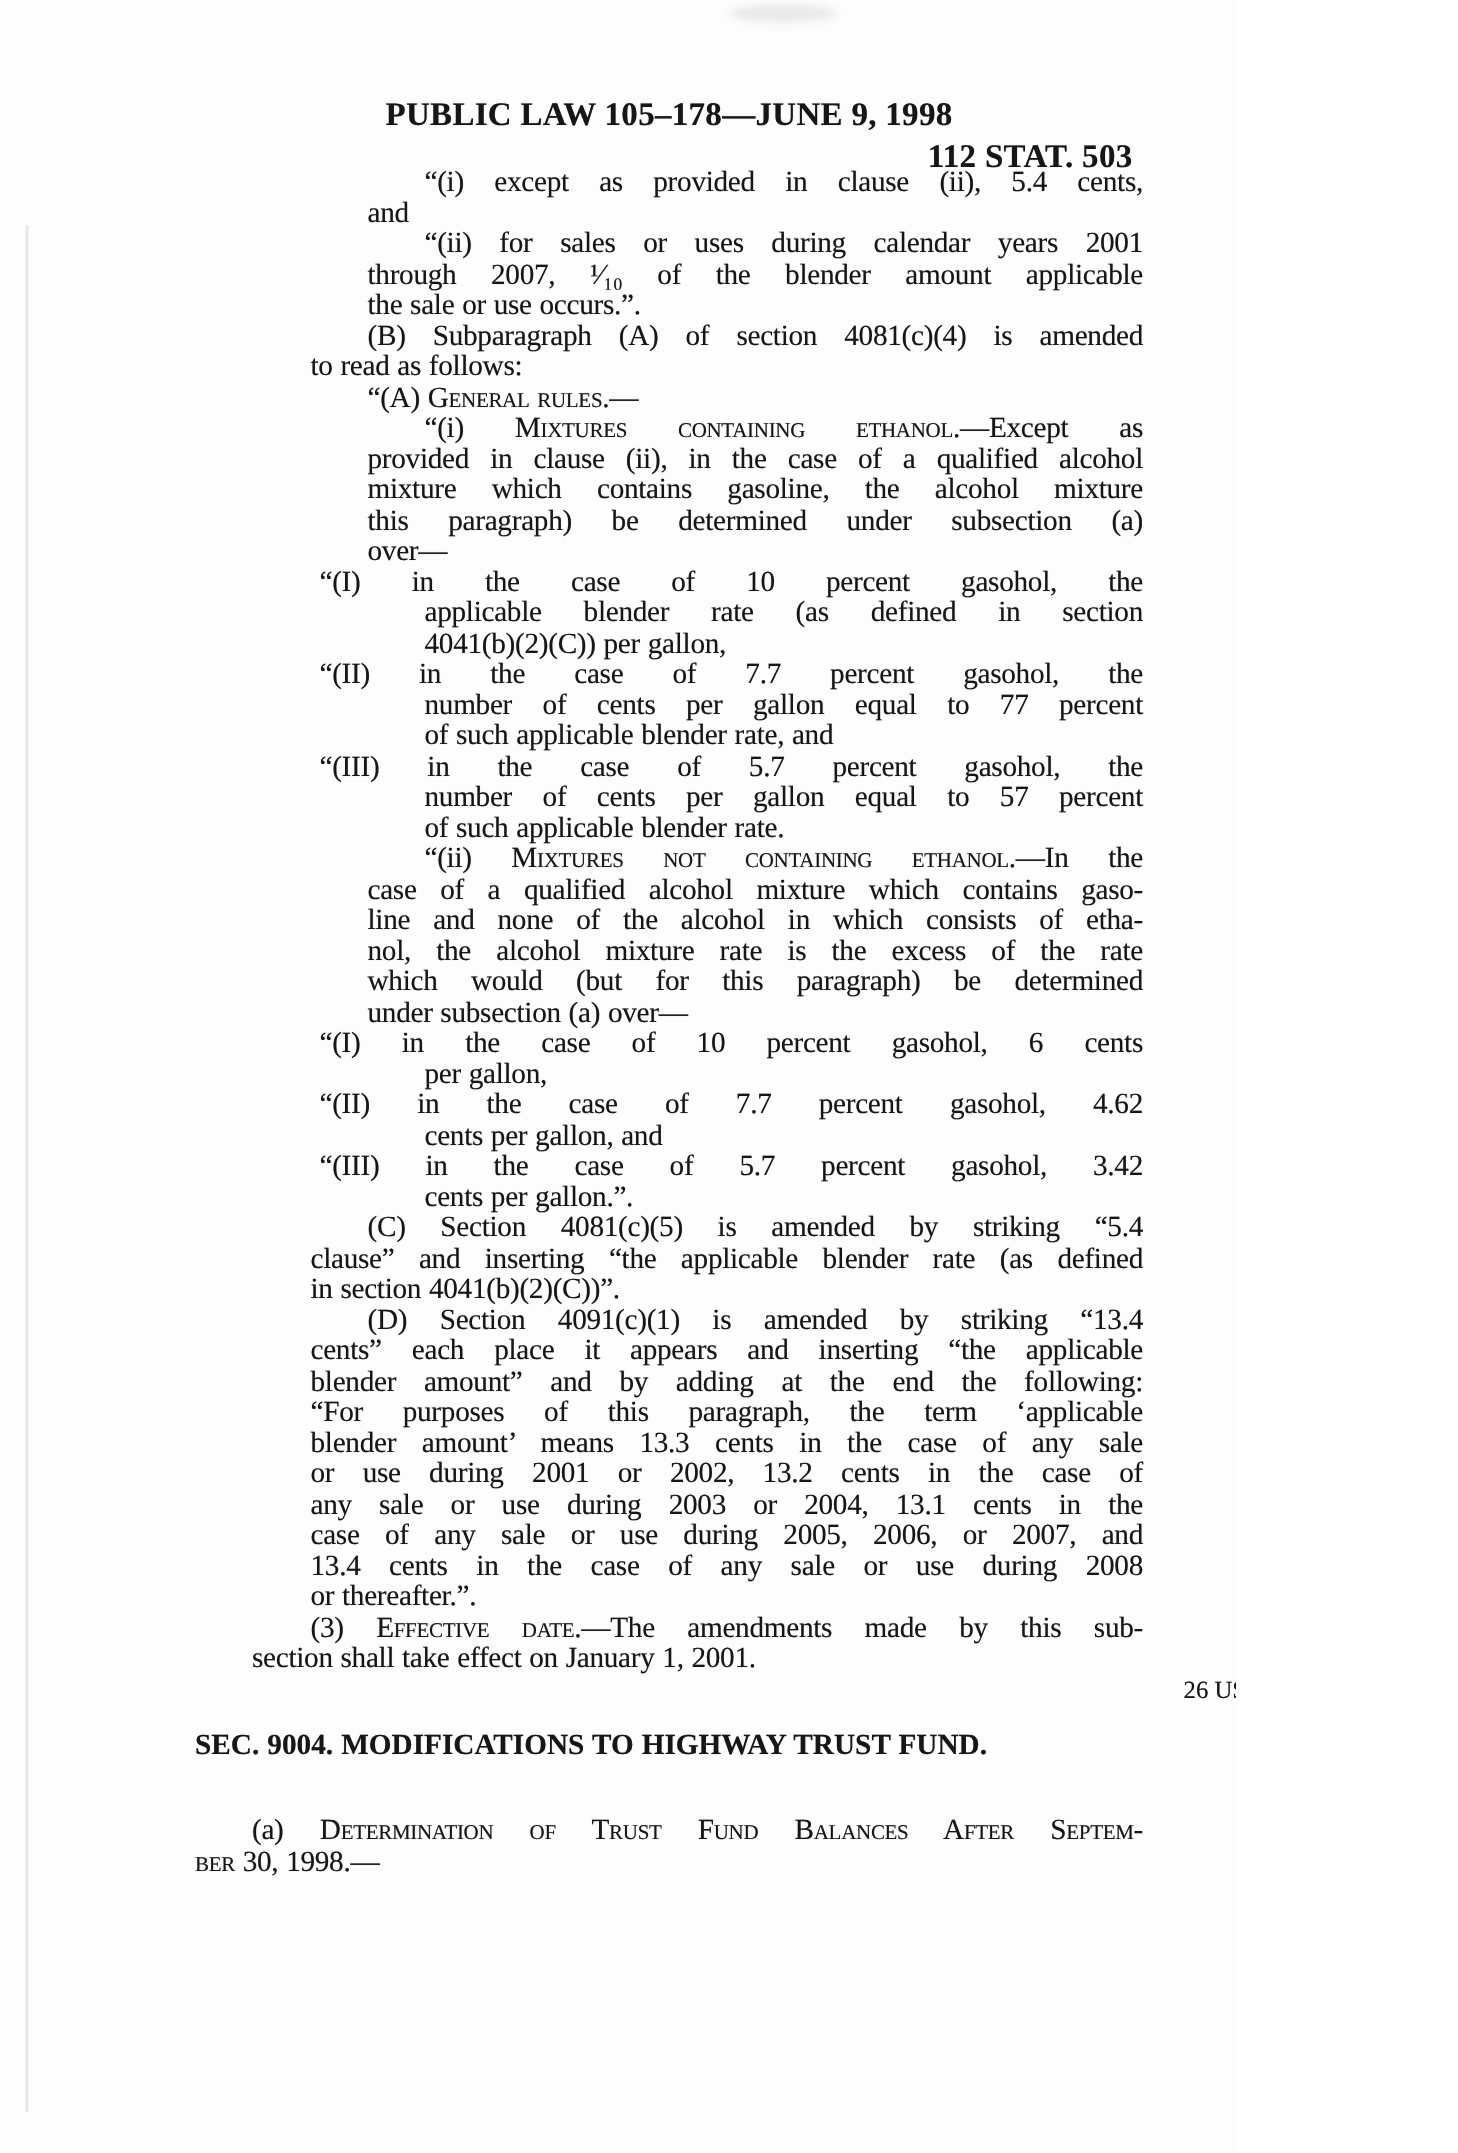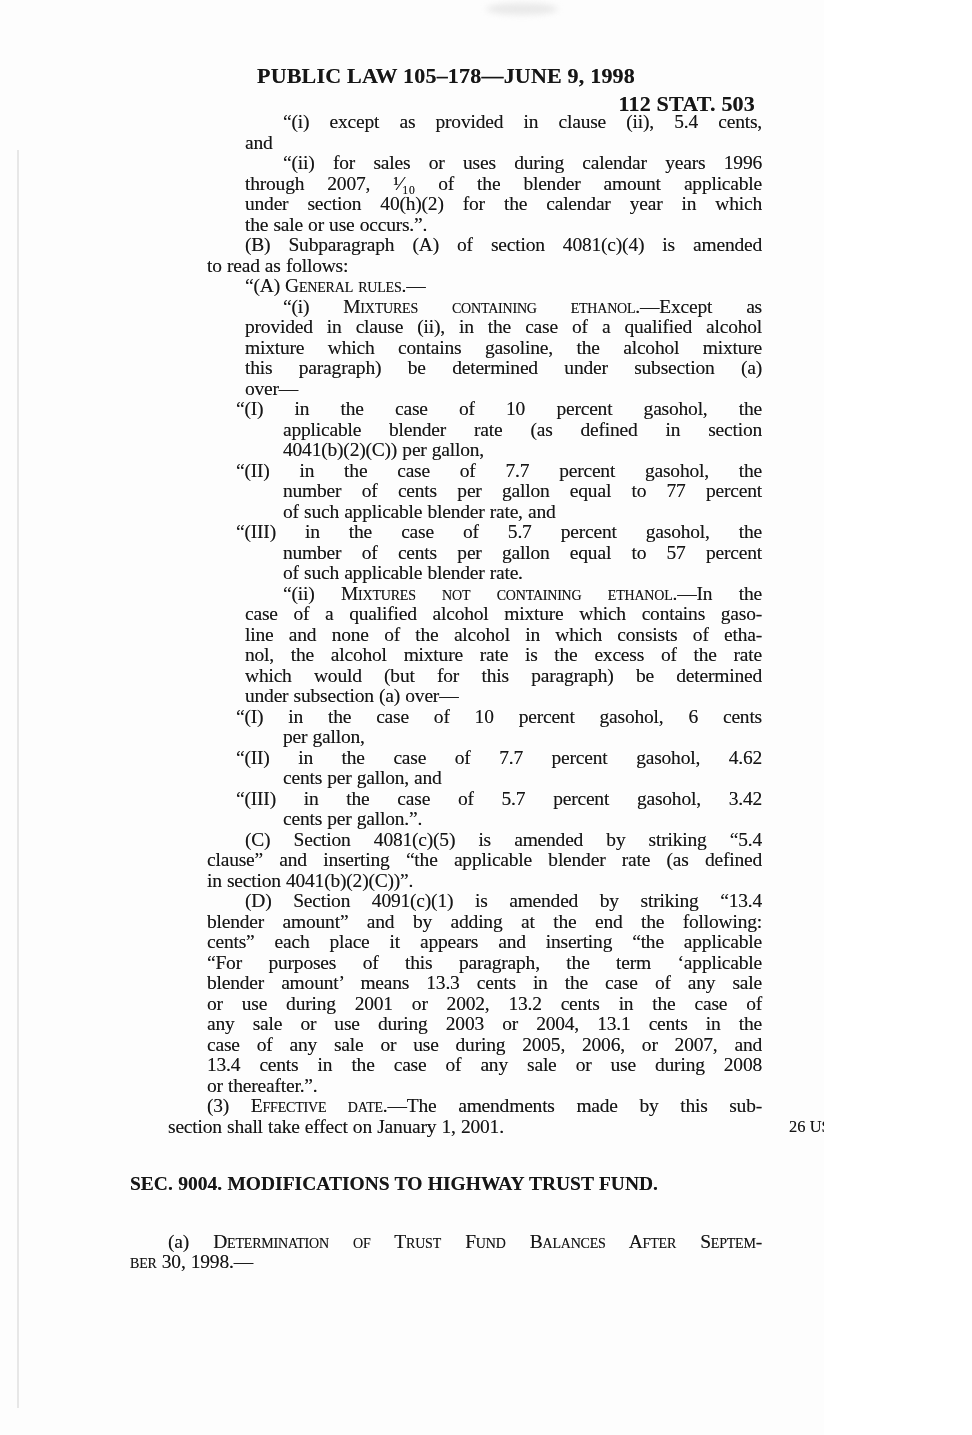--- a/index.html
+++ b/index.html
@@ -42,21 +42,21 @@
     letter-spacing:-0.2px;
     word-spacing:.5px;
     text-shadow:0 0 .5px rgba(20,20,20,.5);
   }
   .ln{min-height:20.5px;}
   .ln.i0{margin-left:0;}
   .ln.i1{margin-left:38px;}
   .ln.i2{margin-left:77px;}
   .ln.i3{margin-left:115px;}
   .ln.i4{margin-left:153px;}
-  .ln.i5{margin-left:106px;}
+  .ln.i5{margin-left:83px;}
   .ln.j{text-align:justify;text-align-last:justify;}
   .ln.gap{margin-top:37px;}
   .ln.b{font-weight:bold;letter-spacing:0;}
   .sc{font-variant:small-caps;}
   .it{}
   
   .margin-note{
     position:absolute;left:789px;top:1117px;width:150px;
     font-size:16.5px;line-height:19px;
     text-shadow:0 0 .4px rgba(20,20,20,.5);
@@ -69,23 +69,22 @@
   <div class="smudge"></div>
   <div class="edge-line"></div>
 
   <div class="running-head">PUBLIC LAW 105–178—JUNE 9, 1998</div>
 
   <div class="stat-number">112 STAT. 503</div>
 
   <div class="body-block">
       <div class="ln i4 j"><span>“(i) except as provided in clause (ii), 5.4 cents,</span></div>
       <div class="ln i3"><span>and</span></div>
-      <div class="ln i4 j"><span>“(ii) for sales or uses during calendar years 1996</span></div>
+      <div class="ln i4 j"><span>“(ii) for sales or uses during calendar years 2001</span></div>
       <div class="ln i3 j"><span>through 2007, ¹⁄₁₀ of the blender amount applicable</span></div>
-      <div class="ln i3 j"><span>under section 40(h)(2) for the calendar year in which</span></div>
       <div class="ln i3"><span>the sale or use occurs.”.</span></div>
       <div class="ln i3 j"><span>(B) Subparagraph (A) of section 4081(c)(4) is amended</span></div>
       <div class="ln i2"><span>to read as follows:</span></div>
       <div class="ln i3"><span>“(A) </span><span class="sc">General rules.</span><span>—</span></div>
       <div class="ln i4 j"><span>“(i) </span><span class="sc">Mixtures containing ethanol.</span><span>—Except as</span></div>
       <div class="ln i3 j"><span>provided in clause (ii), in the case of a qualified alcohol</span></div>
       <div class="ln i3 j"><span>mixture which contains gasoline, the alcohol mixture</span></div>
       <div class="ln i3 j"><span>this paragraph) be determined under subsection (a)</span></div>
       <div class="ln i3"><span>over—</span></div>
       <div class="ln i5 j"><span>“(I) in the case of 10 percent gasohol, the</span></div>
@@ -106,22 +105,22 @@
       <div class="ln i5 j"><span>“(I) in the case of 10 percent gasohol, 6 cents</span></div>
       <div class="ln i4"><span>per gallon,</span></div>
       <div class="ln i5 j"><span>“(II) in the case of 7.7 percent gasohol, 4.62</span></div>
       <div class="ln i4"><span>cents per gallon, and</span></div>
       <div class="ln i5 j"><span>“(III) in the case of 5.7 percent gasohol, 3.42</span></div>
       <div class="ln i4"><span>cents per gallon.”.</span></div>
       <div class="ln i3 j"><span>(C) Section 4081(c)(5) is amended by striking “5.4</span></div>
       <div class="ln i2 j"><span>clause” and inserting “the applicable blender rate (as defined</span></div>
       <div class="ln i2"><span>in section 4041(b)(2)(C))”.</span></div>
       <div class="ln i3 j"><span>(D) Section 4091(c)(1) is amended by striking “13.4</span></div>
+      <div class="ln i2 j"><span>cents” each place it appears and inserting “the applicable</span></div>
       <div class="ln i2 j"><span>blender amount” and by adding at the end the following:</span></div>
-      <div class="ln i2 j"><span>cents” each place it appears and inserting “the applicable</span></div>
       <div class="ln i2 j"><span>“For purposes of this paragraph, the term ‘applicable</span></div>
       <div class="ln i2 j"><span>blender amount’ means 13.3 cents in the case of any sale</span></div>
       <div class="ln i2 j"><span>or use during 2001 or 2002, 13.2 cents in the case of</span></div>
       <div class="ln i2 j"><span>any sale or use during 2003 or 2004, 13.1 cents in the</span></div>
       <div class="ln i2 j"><span>case of any sale or use during 2005, 2006, or 2007, and</span></div>
       <div class="ln i2 j"><span>13.4 cents in the case of any sale or use during 2008</span></div>
       <div class="ln i2"><span>or thereafter.”.</span></div>
       <div class="ln i2 j"><span>(3) </span><span class="sc">Effective date.</span><span>—The amendments made by this sub-</span></div>
       <div class="ln i1"><span>section shall take effect on January 1, 2001.</span></div>
       <div class="ln i0 gap b"><span>SEC. 9004. MODIFICATIONS TO HIGHWAY TRUST FUND.</span></div>

